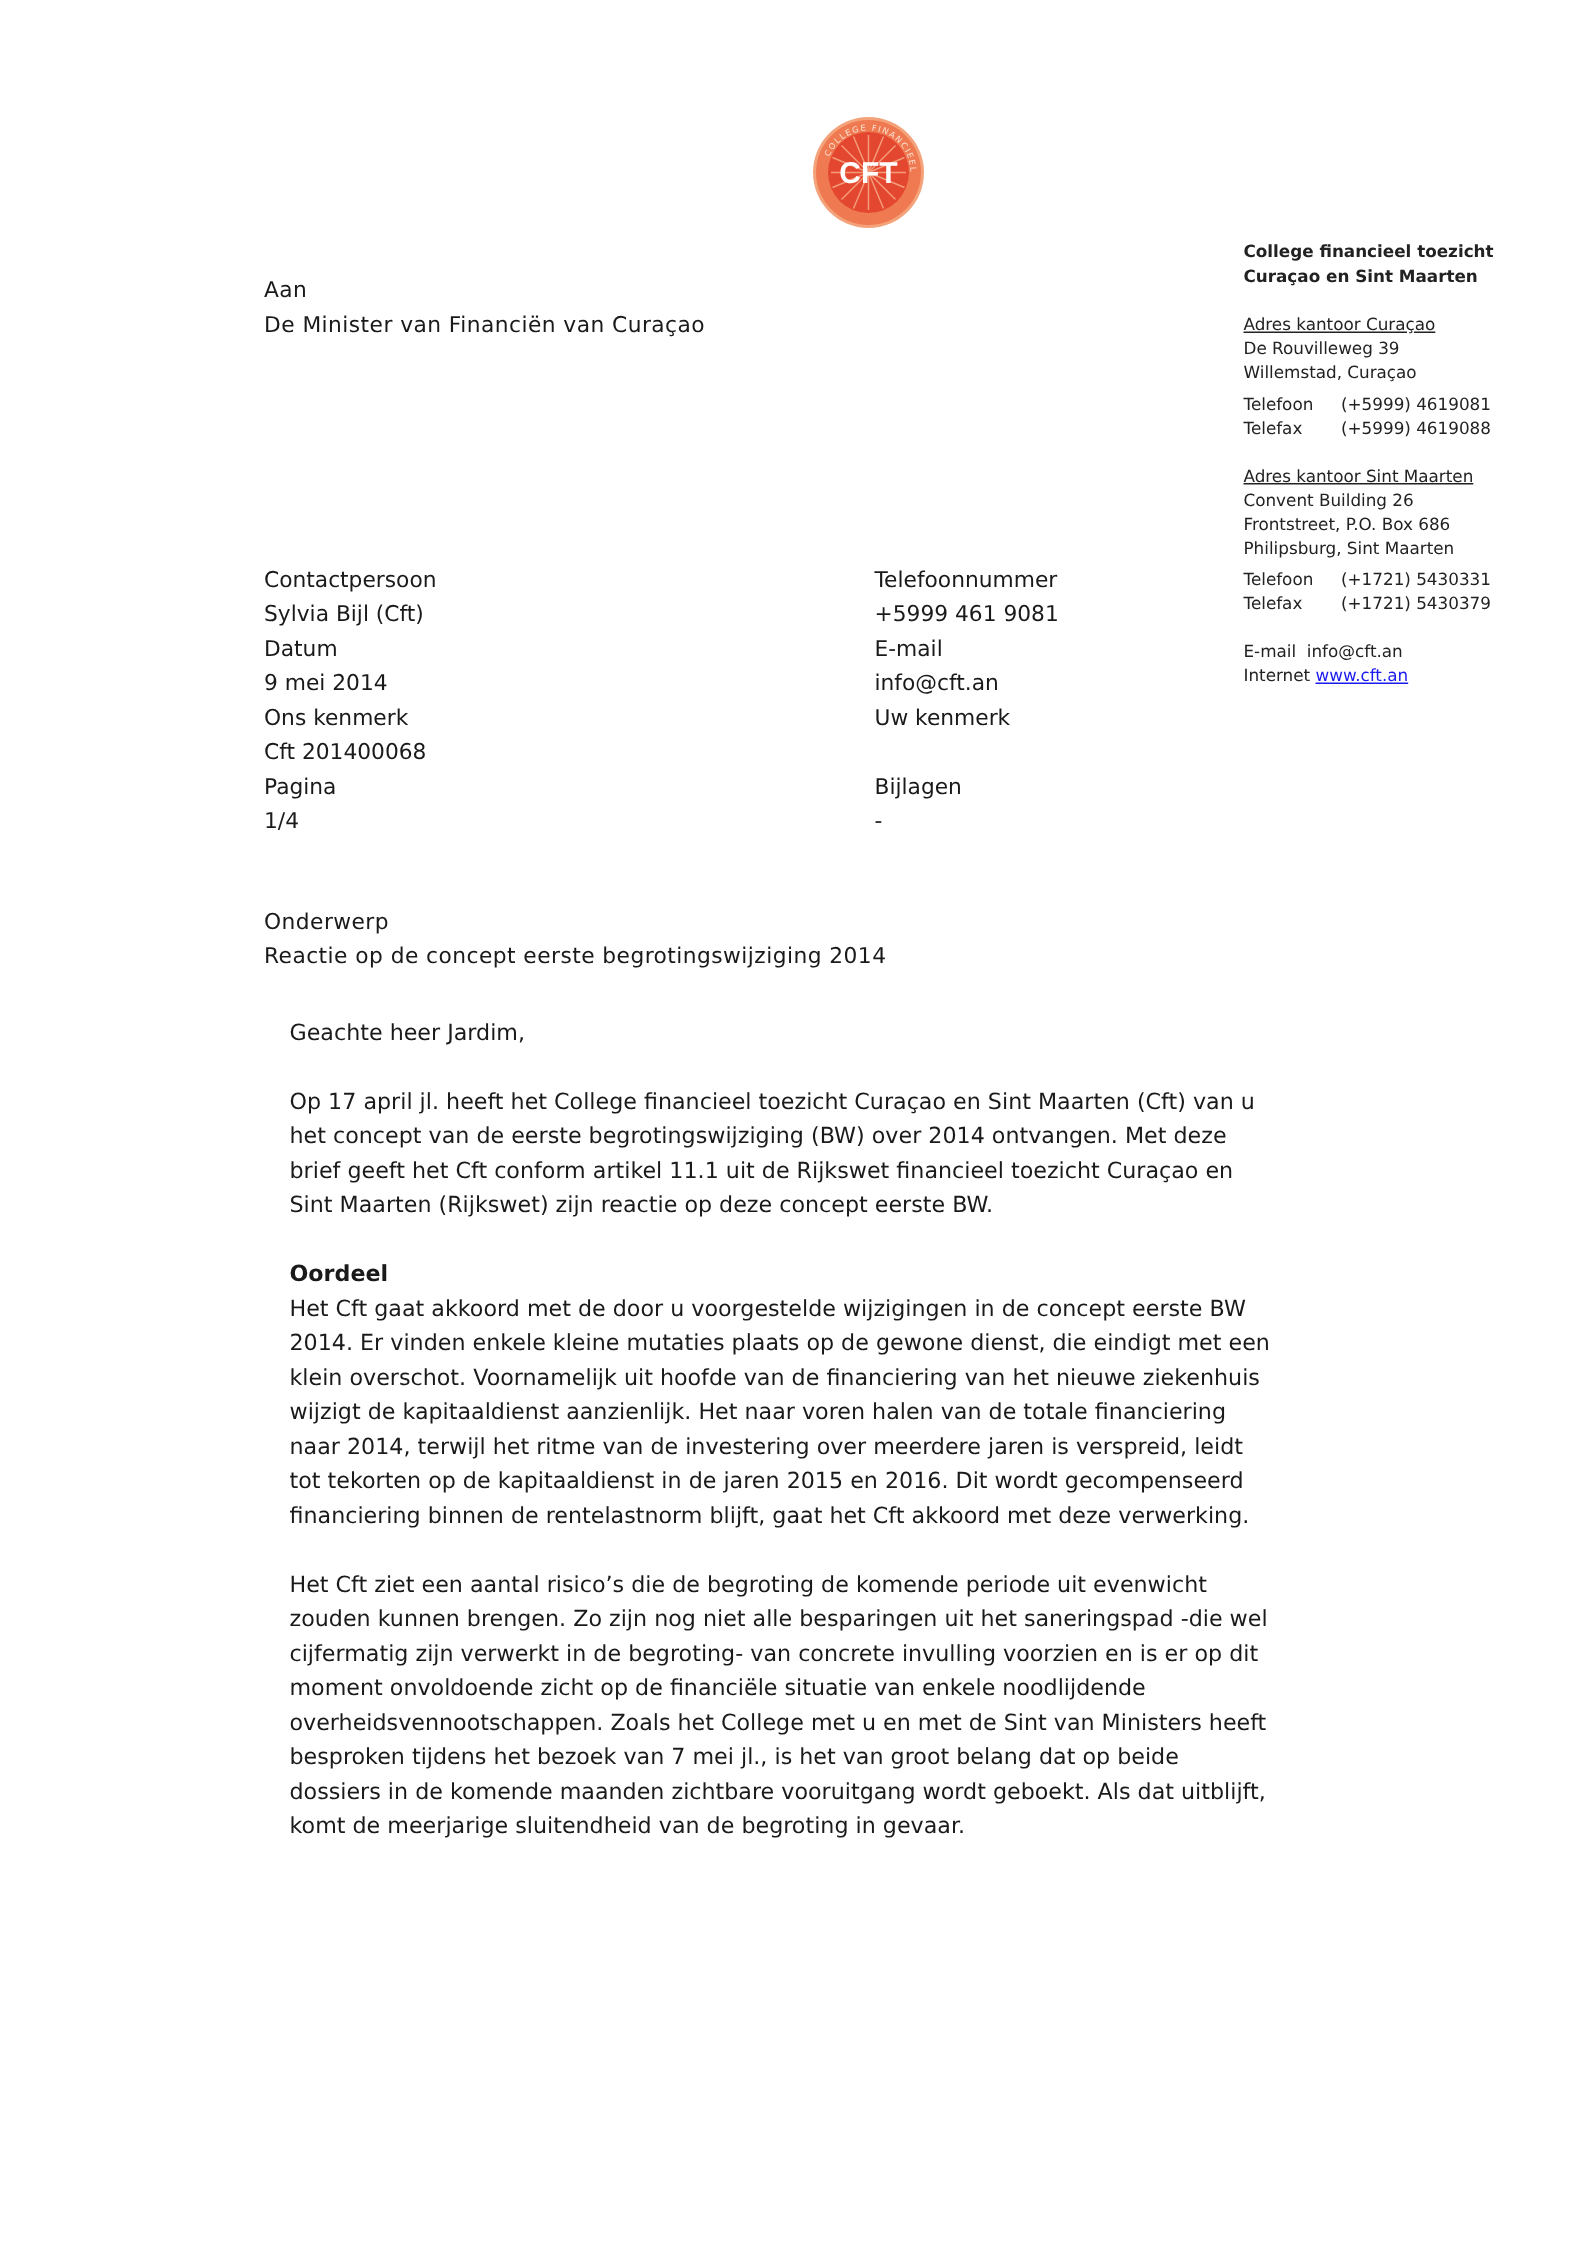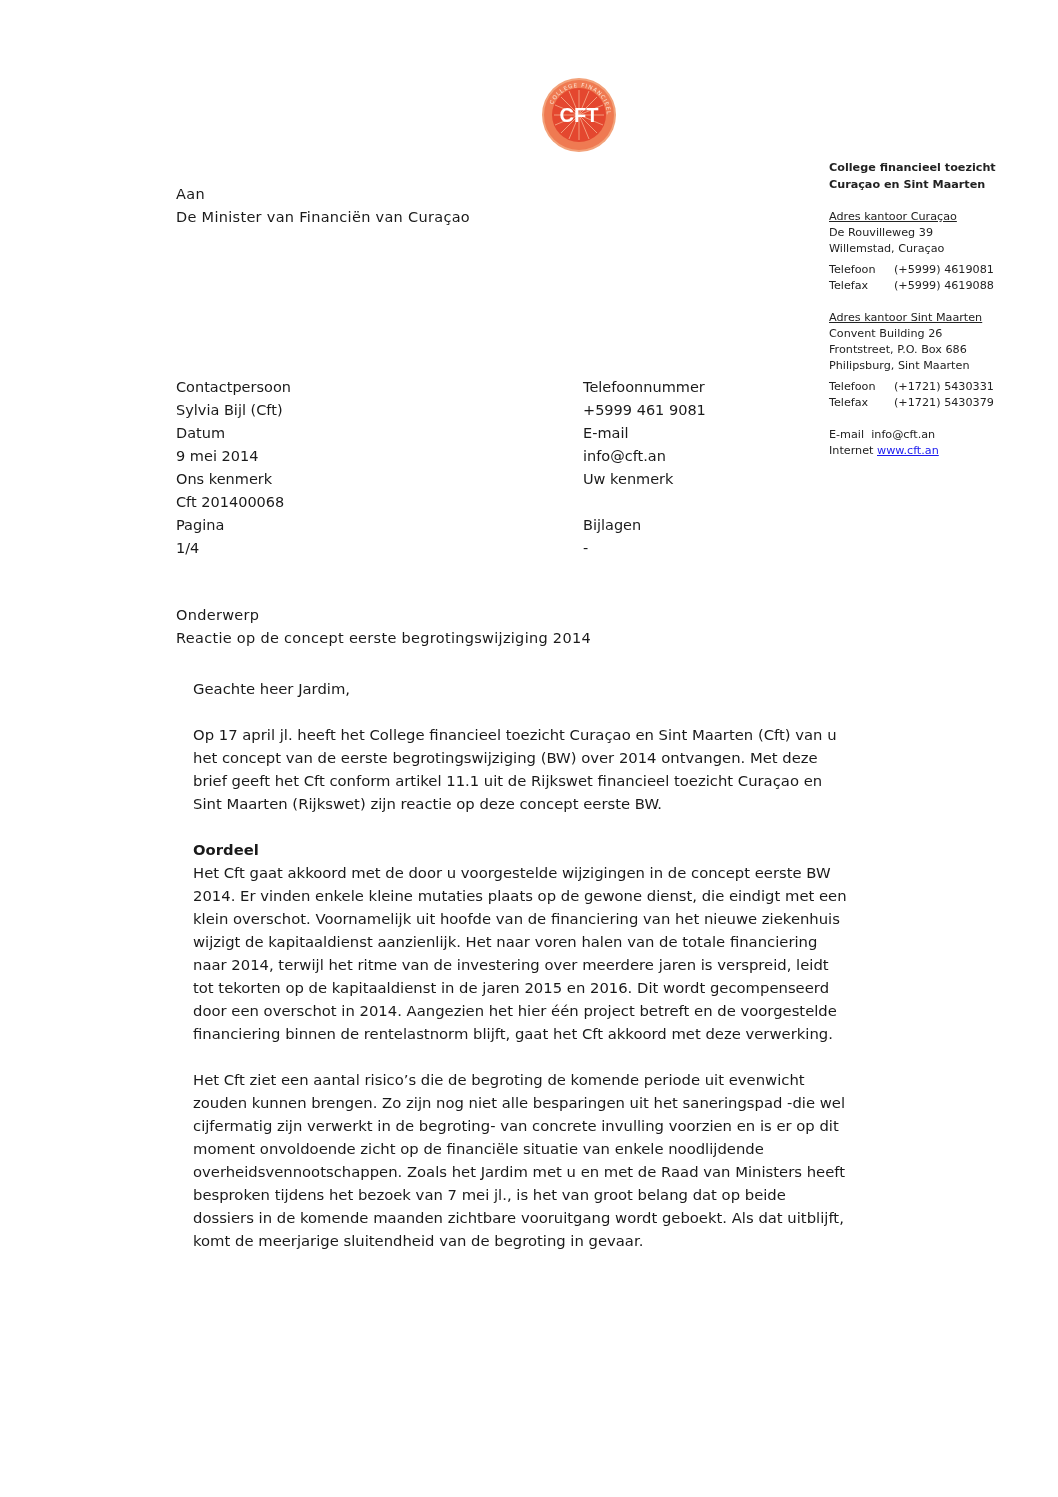--- a/index.html
+++ b/index.html
@@ -132,26 +132,25 @@
     <span class="line">Sint Maarten (Rijkswet) zijn reactie op deze concept eerste BW.</span>
   </p>
   <p>
     <span class="line h">Oordeel</span>
     <span class="line">Het Cft gaat akkoord met de door u voorgestelde wijzigingen in de concept eerste BW</span>
     <span class="line">2014. Er vinden enkele kleine mutaties plaats op de gewone dienst, die eindigt met een</span>
     <span class="line">klein overschot. Voornamelijk uit hoofde van de financiering van het nieuwe ziekenhuis</span>
     <span class="line">wijzigt de kapitaaldienst aanzienlijk. Het naar voren halen van de totale financiering</span>
     <span class="line">naar 2014, terwijl het ritme van de investering over meerdere jaren is verspreid, leidt</span>
     <span class="line">tot tekorten op de kapitaaldienst in de jaren 2015 en 2016. Dit wordt gecompenseerd</span>
-    <span class="line">door een overschot in 2014. Aangezien het hier één project betreft en de voorgestelde</span>
     <span class="line">financiering binnen de rentelastnorm blijft, gaat het Cft akkoord met deze verwerking.</span>
   </p>
   <p>
     <span class="line">Het Cft ziet een aantal risico’s die de begroting de komende periode uit evenwicht</span>
     <span class="line">zouden kunnen brengen. Zo zijn nog niet alle besparingen uit het saneringspad -die wel</span>
     <span class="line">cijfermatig zijn verwerkt in de begroting- van concrete invulling voorzien en is er op dit</span>
     <span class="line">moment onvoldoende zicht op de financiële situatie van enkele noodlijdende</span>
-    <span class="line">overheidsvennootschappen. Zoals het Jardim met u en met de Raad van Ministers heeft</span>
+    <span class="line">overheidsvennootschappen. Zoals het College met u en met de Sint van Ministers heeft</span>
     <span class="line">besproken tijdens het bezoek van 7 mei jl., is het van groot belang dat op beide</span>
     <span class="line">dossiers in de komende maanden zichtbare vooruitgang wordt geboekt. Als dat uitblijft,</span>
     <span class="line">komt de meerjarige sluitendheid van de begroting in gevaar.</span>
   </p>
 </div>
 
 </body></html>

